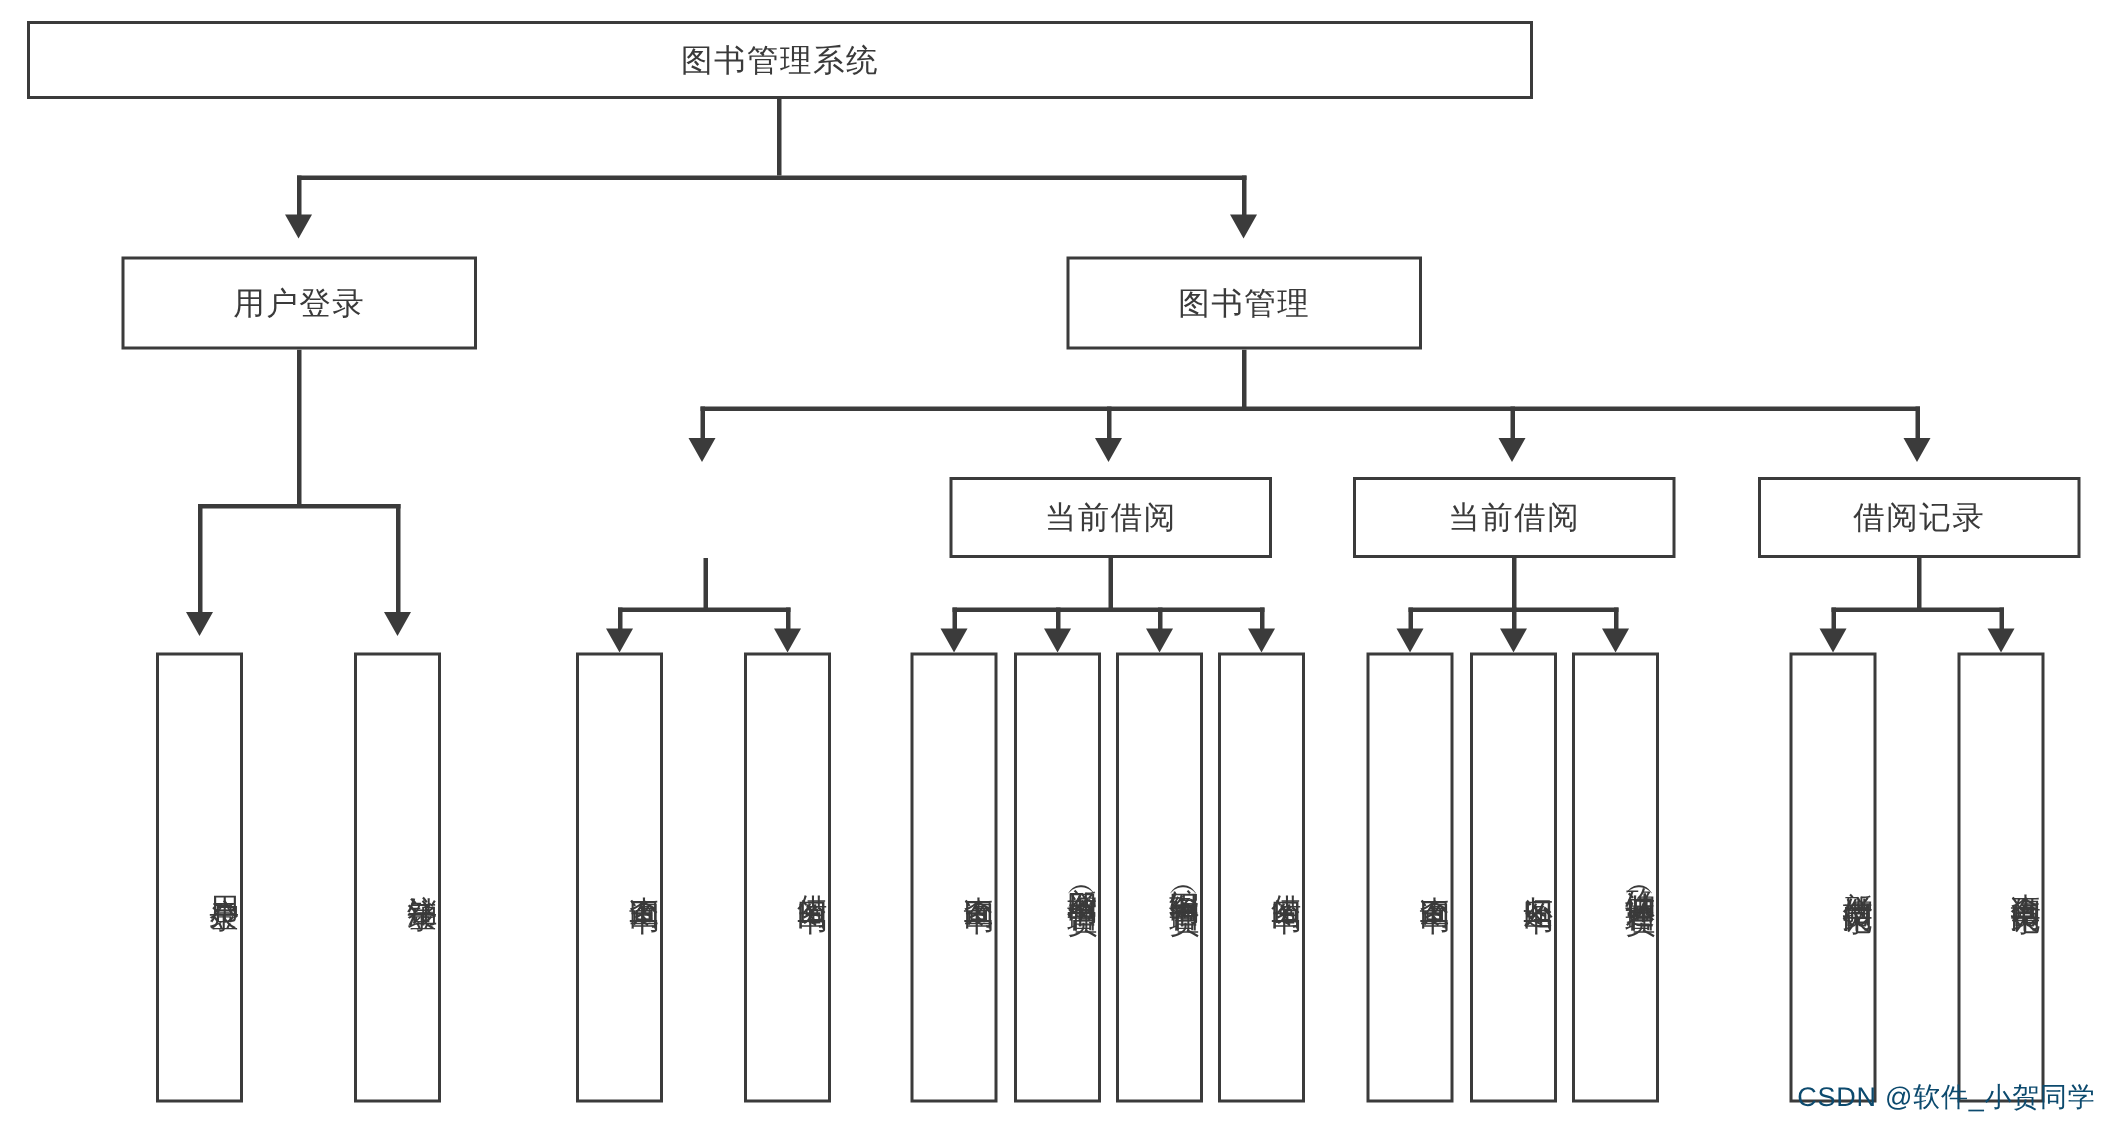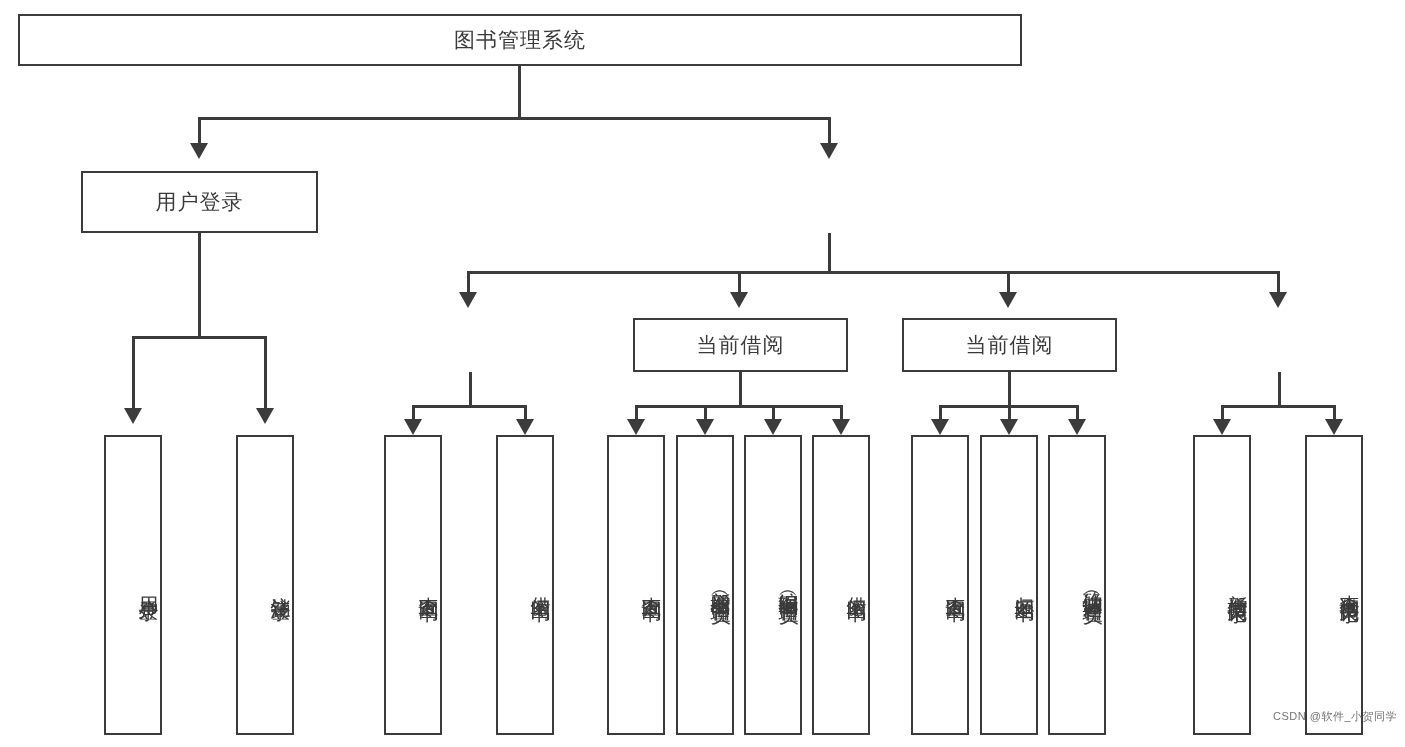--- a/index.html
+++ b/index.html
@@ -67,23 +67,23 @@
     border-left: 9px solid transparent;
     border-right: 9px solid transparent;
     border-top: 16px solid #3b3b3b;
     z-index: 2;
   }
 
   
   .watermark {
     position: absolute;
     right: 8px;
-    bottom: 23px;
-    font-size: 11px;
-    color: #737373;
+    bottom: 4px;
+    font-size: 18px;
+    color: #0c4a6e;
     letter-spacing: 0.5px;
     z-index: 6;
     white-space: nowrap;
   }
 </style>
 </head>
 <body>
 
 <div id="canvas">
 
@@ -95,20 +95,23 @@
 
   <div class="ln h" style="left:198px; top:117px; width:633px; height:3px;"></div>
 
   <div class="ln v" style="left:198px; top:117px; width:3px; height:29px;"></div>
   <div class="arrow" style="left:190px; top:143px;"></div>
   <div class="ln v" style="left:828px; top:117px; width:3px; height:29px;"></div>
   <div class="arrow" style="left:820px; top:143px;"></div>
 
   <div class="node horiz" style="left:81px; top:171px; width:237px; height:62px;">
     <span>用户登录</span>
+  </div>
+  <div class="node horiz" style="left:711px; top:171px; width:237px; height:62px;">
+    <span>图书管理</span>
   </div>
 
   <div class="ln v" style="left:198px; top:233px; width:3px; height:105px;"></div>
   <div class="ln h" style="left:132px; top:336px; width:135px; height:3px;"></div>
   <div class="ln v" style="left:132px; top:336px; width:3px; height:74px;"></div>
   <div class="arrow" style="left:124px; top:408px;"></div>
   <div class="ln v" style="left:264px; top:336px; width:3px; height:74px;"></div>
   <div class="arrow" style="left:256px; top:408px;"></div>
 
   <div class="ln v" style="left:828px; top:233px; width:3px; height:40px;"></div>
@@ -121,20 +124,23 @@
   <div class="arrow" style="left:999px; top:292px;"></div>
   <div class="ln v" style="left:1277px; top:271px; width:3px; height:23px;"></div>
   <div class="arrow" style="left:1269px; top:292px;"></div>
 
   <div class="node horiz" style="left:633px; top:318px; width:215px; height:54px;">
     <span>当前借阅</span>
   </div>
   <div class="node horiz" style="left:902px; top:318px; width:215px; height:54px;">
     <span>当前借阅</span>
   </div>
+  <div class="node horiz" style="left:1172px; top:318px; width:215px; height:54px;">
+    <span>借阅记录</span>
+  </div>
 
   <div class="ln v" style="left:469px; top:372px; width:3px; height:35px;"></div>
   <div class="ln h" style="left:412px; top:405px; width:115px; height:3px;"></div>
   <div class="ln v" style="left:412px; top:405px; width:3px; height:18px;"></div>
   <div class="arrow" style="left:404px; top:419px;"></div>
   <div class="ln v" style="left:524px; top:405px; width:3px; height:18px;"></div>
   <div class="arrow" style="left:516px; top:419px;"></div>
 
   <div class="ln v" style="left:739px; top:372px; width:3px; height:35px;"></div>
   <div class="ln h" style="left:635px; top:405px; width:208px; height:3px;"></div>

